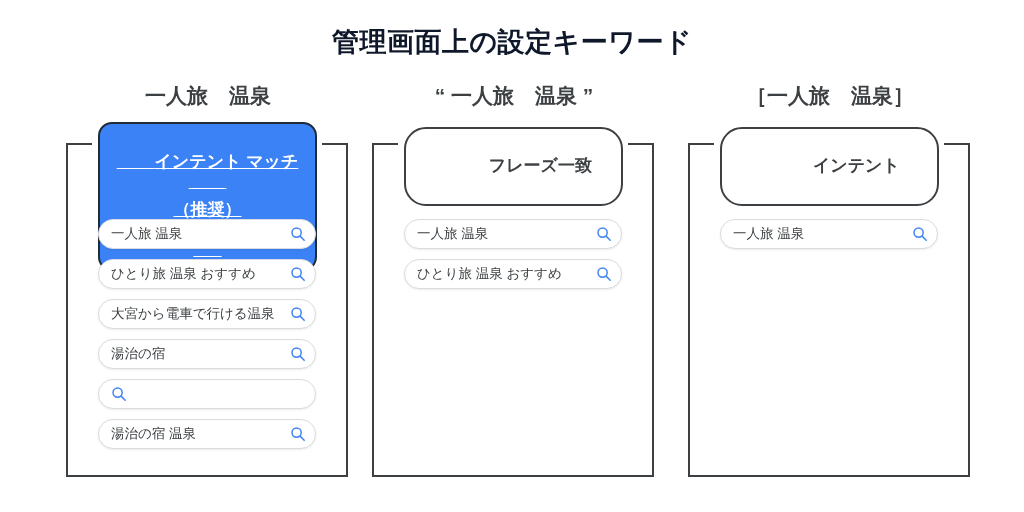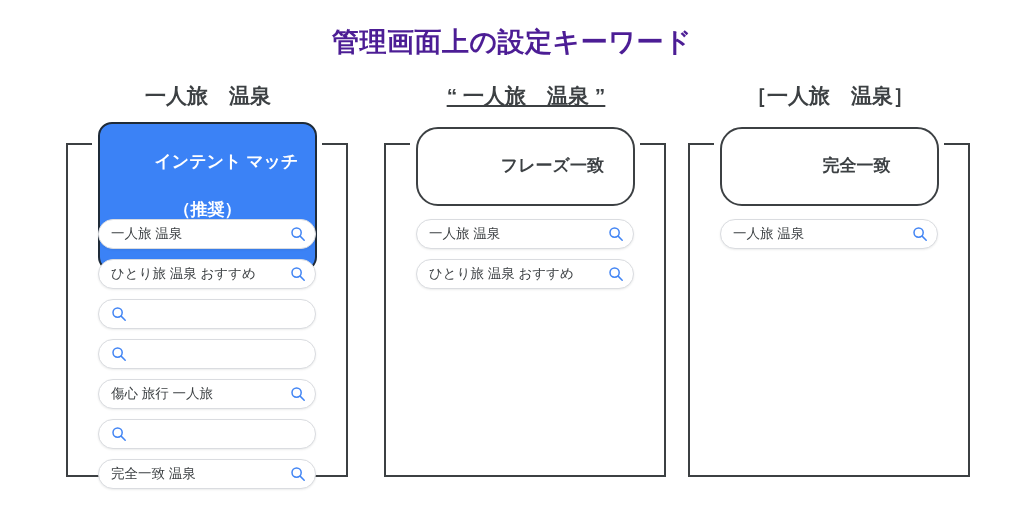--- a/index.html
+++ b/index.html
@@ -19,39 +19,39 @@
   
   .page-title {
     position: absolute;
     top: 24px;
     left: 0;
     width: 1024px;
     text-align: center;
     font-size: 27px;
     font-weight: bold;
     letter-spacing: 0.5px;
-    color: #4c1d95;
+    color: #0f172a;
     white-space: pre;
   }
 
   
   .columns {
     position: absolute;
     top: 82px;
     left: 0;
     width: 904px;
     height: 420px;
   }
   .column {
     position: absolute;
     top: 0;
     width: 284px;
   }
   .column.c1 { left: 66px; }
-  .column.c2 { left: 384px; text-decoration: underline; }
+  .column.c2 { left: 372px; }
   .column.c3 { left: 688px; }
 
   
   .col-heading {
     text-align: center;
     font-size: 21px;
     font-weight: bold;
     color: #3c4043;
     white-space: pre;
     line-height: 28px;
@@ -102,20 +102,21 @@
     padding: 7px 0 8px 16px;
     white-space: pre;
   }
   .pill.tall {
     top: -5px;
     padding: 8px 0 9px 0;
     border-radius: 14px;
     background: #3b82f6;
     border-color: #1f2b38;
     color: #ffffff;
+    text-decoration: underline;
   }
   .pill .line2 { display: block; margin-top: 8px; }
 
   
   .chip-list {
     position: absolute;
     z-index: 4;
     left: 0;
     top: 16px;
     width: 282px;
@@ -186,54 +187,47 @@
         <div class="chip">
           <span class="chip-text">ひとり旅 温泉 おすすめ</span>
           <span class="chip-icon">
             <svg viewBox="0 0 16 16" width="16" height="16">
                 <circle cx="6.6" cy="6.6" r="4.6" fill="none" stroke="#4285f4" stroke-width="1.5"></circle>
                 <line x1="10.1" y1="10.1" x2="14.2" y2="14.2" stroke="#4285f4" stroke-width="1.5" stroke-linecap="round"></line>
               </svg>
           </span>
         </div>
         <div class="chip">
-          <span class="chip-icon">
-            <svg viewBox="0 0 16 16" width="16" height="16">
-                <circle cx="6.6" cy="6.6" r="4.6" fill="none" stroke="#4285f4" stroke-width="1.5"></circle>
-                <line x1="10.1" y1="10.1" x2="14.2" y2="14.2" stroke="#4285f4" stroke-width="1.5" stroke-linecap="round"></line>
-              </svg>
-          </span>
-        </div>
-        <div class="chip">
-          <span class="chip-icon">
-            <svg viewBox="0 0 16 16" width="16" height="16">
-                <circle cx="6.6" cy="6.6" r="4.6" fill="none" stroke="#4285f4" stroke-width="1.5"></circle>
-                <line x1="10.1" y1="10.1" x2="14.2" y2="14.2" stroke="#4285f4" stroke-width="1.5" stroke-linecap="round"></line>
-              </svg>
-          </span>
-        </div>
-        <div class="chip">
-          <span class="chip-text">傷心 旅行 一人旅</span>
-          <span class="chip-icon">
-            <svg viewBox="0 0 16 16" width="16" height="16">
-                <circle cx="6.6" cy="6.6" r="4.6" fill="none" stroke="#4285f4" stroke-width="1.5"></circle>
-                <line x1="10.1" y1="10.1" x2="14.2" y2="14.2" stroke="#4285f4" stroke-width="1.5" stroke-linecap="round"></line>
-              </svg>
-          </span>
-        </div>
-        <div class="chip">
-          <span class="chip-icon">
-            <svg viewBox="0 0 16 16" width="16" height="16">
-                <circle cx="6.6" cy="6.6" r="4.6" fill="none" stroke="#4285f4" stroke-width="1.5"></circle>
-                <line x1="10.1" y1="10.1" x2="14.2" y2="14.2" stroke="#4285f4" stroke-width="1.5" stroke-linecap="round"></line>
-              </svg>
-          </span>
-        </div>
-        <div class="chip">
-          <span class="chip-text">完全一致 温泉</span>
+          <span class="chip-text">大宮から電車で行ける温泉</span>
+          <span class="chip-icon">
+            <svg viewBox="0 0 16 16" width="16" height="16">
+                <circle cx="6.6" cy="6.6" r="4.6" fill="none" stroke="#4285f4" stroke-width="1.5"></circle>
+                <line x1="10.1" y1="10.1" x2="14.2" y2="14.2" stroke="#4285f4" stroke-width="1.5" stroke-linecap="round"></line>
+              </svg>
+          </span>
+        </div>
+        <div class="chip">
+          <span class="chip-text">湯治の宿</span>
+          <span class="chip-icon">
+            <svg viewBox="0 0 16 16" width="16" height="16">
+                <circle cx="6.6" cy="6.6" r="4.6" fill="none" stroke="#4285f4" stroke-width="1.5"></circle>
+                <line x1="10.1" y1="10.1" x2="14.2" y2="14.2" stroke="#4285f4" stroke-width="1.5" stroke-linecap="round"></line>
+              </svg>
+          </span>
+        </div>
+        <div class="chip">
+          <span class="chip-icon">
+            <svg viewBox="0 0 16 16" width="16" height="16">
+                <circle cx="6.6" cy="6.6" r="4.6" fill="none" stroke="#4285f4" stroke-width="1.5"></circle>
+                <line x1="10.1" y1="10.1" x2="14.2" y2="14.2" stroke="#4285f4" stroke-width="1.5" stroke-linecap="round"></line>
+              </svg>
+          </span>
+        </div>
+        <div class="chip">
+          <span class="chip-text">湯治の宿 温泉</span>
           <span class="chip-icon">
             <svg viewBox="0 0 16 16" width="16" height="16">
                 <circle cx="6.6" cy="6.6" r="4.6" fill="none" stroke="#4285f4" stroke-width="1.5"></circle>
                 <line x1="10.1" y1="10.1" x2="14.2" y2="14.2" stroke="#4285f4" stroke-width="1.5" stroke-linecap="round"></line>
               </svg>
           </span>
         </div>
       </div>
     </div>
   </div>
@@ -271,21 +265,21 @@
     </div>
   </div>
 
   <div class="column c3">
     <div class="col-heading">［一人旅　温泉］</div>
     <div class="box-wrap">
       <div class="box"></div>
       <div class="box-notch"></div>
 
       <div class="pill">
-        <span>完全一致</span>
+        <span>インテント</span>
       </div>
 
       <div class="chip-list pad-c3">
         <div class="chip">
           <span class="chip-text">一人旅 温泉</span>
           <span class="chip-icon">
             <svg viewBox="0 0 16 16" width="16" height="16">
                 <circle cx="6.6" cy="6.6" r="4.6" fill="none" stroke="#4285f4" stroke-width="1.5"></circle>
                 <line x1="10.1" y1="10.1" x2="14.2" y2="14.2" stroke="#4285f4" stroke-width="1.5" stroke-linecap="round"></line>
               </svg>

